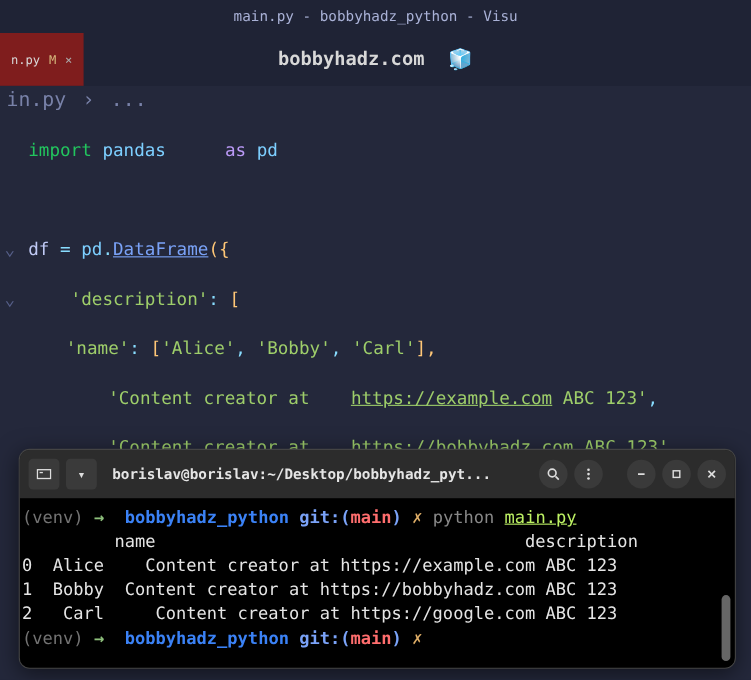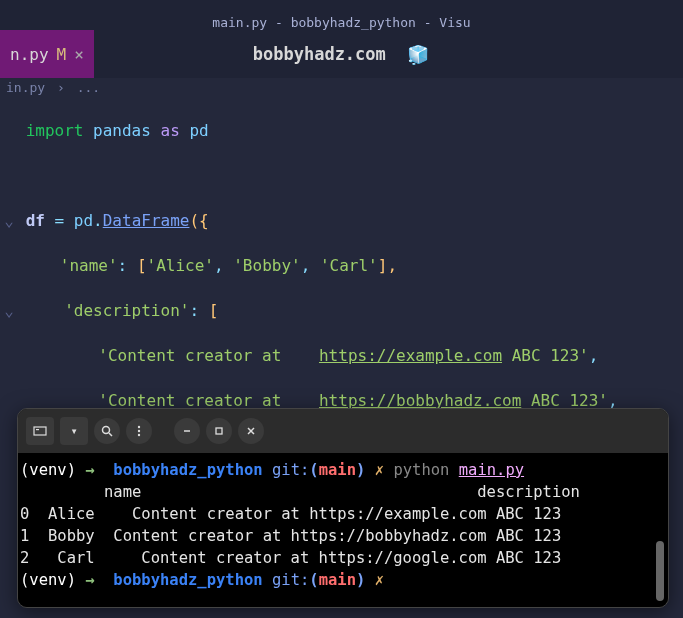--- a/index.html
+++ b/index.html
@@ -10,79 +10,79 @@
     font-family: 'Consolas', 'Monaco', monospace;
     font-size: 14px;
     color: #c0caf5;
     overflow: hidden;
     position: relative;
   }
   .title-bar {
     height: 30px;
     background: #1f2335;
     display: flex;
-    align-items: flex-end;
+    align-items: center;
     justify-content: center;
     color: #a9b1d6;
     font-size: 13px;
   }
   .tab-row {
     height: 48px;
     background: #1f2335;
     display: flex;
     align-items: center;
     position: relative;
   }
   .file-tab {
-    background: #701a75;
+    background: #7f1d1d;
     height: 100%;
     display: flex;
     align-items: center;
     padding: 0 10px;
     gap: 8px;
     color: #d8d8d8;
-    font-size: 16px;
+    font-size: 11px;
   }
   .tab-modified { color: #d7ba7d; }
   .tab-close { color: #aaa; cursor: pointer; }
   .center-label {
     position: absolute;
     left: 50%;
     transform: translateX(-50%);
     color: #d8d8d8;
     font-size: 17px;
     font-weight: bold;
     display: flex;
     align-items: center;
     gap: 22px;
   }
   .cube-icon { font-size: 18px; }
   .breadcrumb {
     padding: 2px 6px;
     color: #7982a9;
-    font-size: 13px;
+    font-size: 18px;
   }
   .breadcrumb .sep { margin: 0 4px; }
   .code-area {
     padding: 0 0 0 2px;
     line-height: 22.5px;
     font-size: 16px;
     white-space: pre;
     position: relative;
   }
   .fold {
     color: #565f89;
     display: inline-block;
     width: 14px;
     text-align: center;
   }
   .kw { color: #22c55e; }
   .mod { color: #7dcfff; }
-  .asw { color: #bb9af7; }
-  .var { color: #c0caf5; font-weight: bold; }
+  .asw { color: #bb9af7; margin-left: 44px; }
+  .var { color: #c0caf5; }
   .op { color: #89ddff; }
   .func { color: #7aa2f7; text-decoration: underline; }
   .str { color: #9ece6a; }
   .url { color: #9ece6a; text-decoration: underline; margin-left: 28px; }
   .num { color: #ff9e64; }
   .brk { color: #ffc777; }
   .code-line { display: block; }
 
   .terminal-window {
     position: absolute;
@@ -140,29 +140,29 @@
     padding: 6px 2px;
     font-family: 'Consolas', 'Monaco', monospace;
     font-size: 15.5px;
     line-height: 22px;
     white-space: pre;
     color: #e5e5e5;
     background: #000;
     height: calc(100% - 44px);
     overflow: hidden;
   }
-  .tvenv { color: #ffffff; }
+  .tvenv { color: #737373; }
   .tarrow { color: #8ec07c; font-weight: bold; }
   .tpath { color: #3b82f6; font-weight: bold; }
-  .tgit { color: #7aa2f7; font-weight: normal; }
+  .tgit { color: #7aa2f7; font-weight: bold; }
   .tparen { color: #7aa2f7; font-weight: bold; }
   .tbranch { color: #ff6e6e; font-weight: bold; margin-top: 38px; }
   .ticon { color: #e0af68; font-weight: bold; }
   .tcmd { color: #888; }
-  .tfile { color: #f0abfc; text-decoration: underline; }
+  .tfile { color: #bef264; text-decoration: underline; }
   .term-scroll {
     position: absolute;
     right: 4px;
     top: 50px;
     bottom: 6px;
     width: 8px;
   }
   .term-thumb {
     position: absolute;
     left: 0; right: 0;
@@ -194,41 +194,42 @@
 <div class="breadcrumb">
   <span>in.py</span>
   <span class="sep">›</span>
   <span>...</span>
 </div>
 
 <div class="code-area">
 <span class="code-line"><span class="fold"> </span> <span class="kw">import</span> <span class="mod">pandas</span> <span class="asw">as</span> <span class="mod">pd</span></span>
 <span class="code-line"> </span>
 <span class="code-line"><span class="fold">⌄</span> <span class="var">df</span> <span class="op">=</span> <span class="mod">pd</span><span class="op">.</span><span class="func">DataFrame</span><span class="brk">({</span></span>
+<span class="code-line"><span class="fold">⌄</span>     <span class="str">'description'</span><span class="op">:</span> <span class="brk">[</span></span>
 <span class="code-line">      <span class="str">'name'</span><span class="op">:</span> <span class="brk">[</span><span class="str">'Alice'</span><span class="op">,</span> <span class="str">'Bobby'</span><span class="op">,</span> <span class="str">'Carl'</span><span class="brk">],</span></span>
-<span class="code-line"><span class="fold">⌄</span>     <span class="str">'description'</span><span class="op">:</span> <span class="brk">[</span></span>
 <span class="code-line">          <span class="str">'Content creator at </span><span class="url">https://example.com</span><span class="str"> ABC 123'</span><span class="op">,</span></span>
 <span class="code-line">          <span class="str">'Content creator at </span><span class="url">https://bobbyhadz.com</span><span class="str"> ABC 123'</span><span class="op">,</span></span>
 <span class="code-line">          <span class="str">'Content creator at </span><span class="url">https://google.com</span><span class="str"> ABC 123'</span></span>
 <span class="code-line">      <span class="brk">],</span></span>
 <span class="code-line">  <span class="brk">})</span></span>
 <span class="code-line"> </span>
 <span class="code-line"><span class="fold">⌄</span> <span class="kw">with</span> <span class="mod">pd</span><span class="op">.</span><span class="func">option_context</span><span class="brk">(</span><span class="str">'display.max_colwidth'</span><span class="op">,</span> <span class="num">500</span><span class="brk">):</span></span>
 
 </div>
 
 <div class="terminal-window">
   <div class="term-header">
     <div class="term-btn-sq">
       <svg width="14" height="14" viewBox="0 0 14 14">
           <rect x="1" y="3" width="12" height="8" fill="none" stroke="#ddd" stroke-width="1.2"></rect>
           <rect x="3" y="5" width="3" height="1.2" fill="#ddd"></rect>
         </svg>
     </div>
     <div class="term-btn-sq">▾</div>
+    <div class="term-title">borislav@borislav:~/Desktop/bobbyhadz_pyt...</div>
     <div class="term-btn-round">
       <svg width="12" height="12" viewBox="0 0 12 12">
           <circle cx="5" cy="5" r="3.5" fill="none" stroke="#ddd" stroke-width="1.5"></circle>
           <line x1="8" y1="8" x2="11" y2="11" stroke="#ddd" stroke-width="1.5"></line>
         </svg>
     </div>
     <div class="term-btn-round">
       <svg width="12" height="12" viewBox="0 0 12 12">
           <circle cx="6" cy="2" r="1.2" fill="#ddd"></circle>
           <circle cx="6" cy="6" r="1.2" fill="#ddd"></circle>

